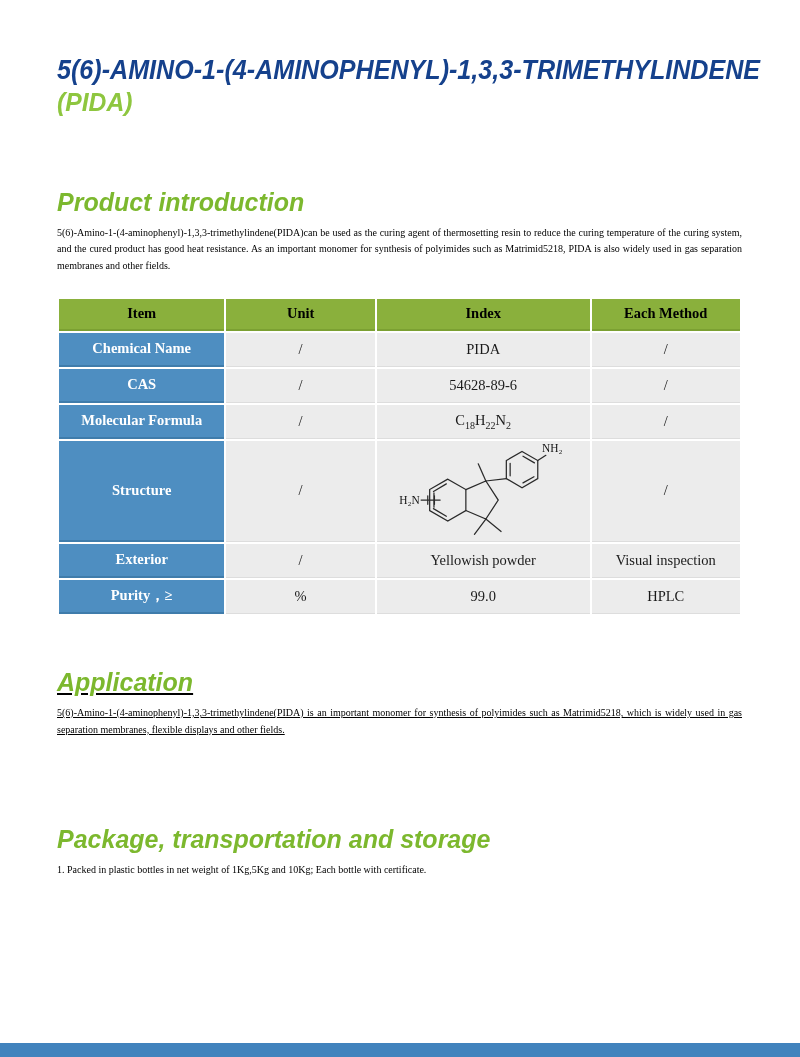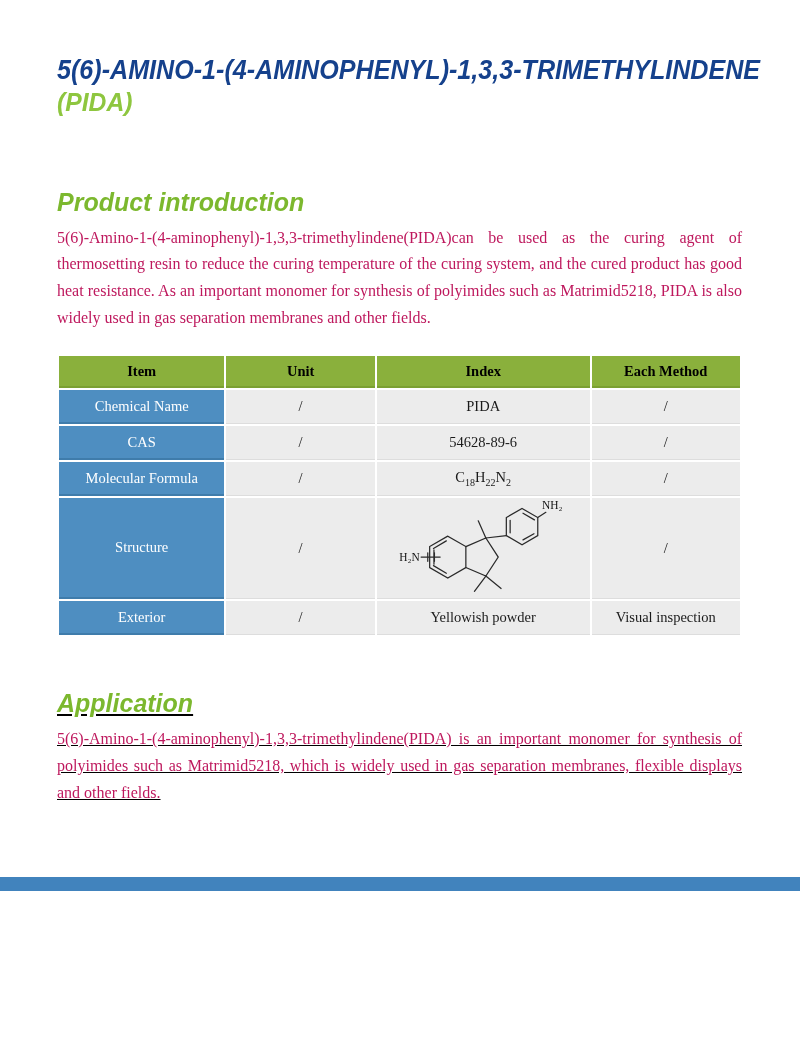--- a/index.html
+++ b/index.html
@@ -1,19 +1,19 @@
 <!DOCTYPE html>
 <html><head>
 <meta charset="utf-8">
 <style>
   * { margin:0; padding:0; box-sizing:border-box; }
   html,body { background:#ffffff; }
   .page {
     position:relative;
-    width:800px; height:891px;
+    width:800px; height:1057px;
     background:#ffffff;
     overflow:hidden;
     font-family:"Liberation Serif", serif;
   }
   .content { padding:56px 58px 0 57px; }
 
   
   .title-line1 {
     font-family:"Liberation Sans", sans-serif;
     font-style:italic; font-weight:900;
@@ -35,22 +35,22 @@
   .section-heading {
     font-family:"Liberation Sans", sans-serif;
     font-style:italic; font-weight:bold;
     font-size:25px;
     color:#7cb82e;
     margin-bottom:8px;
   }
 
   .body-text {
     font-family:"Liberation Serif", serif;
-    font-size:16px; line-height:1.68;
-    color:#be185d;
+    font-size:10px; line-height:1.68;
+    color:#000000;
     text-align:justify;
   }
 
   .sec-intro   { margin-top:70px; }
   .sec-tech    { margin-top:22px; }
   .sec-app     { margin-top:52px;text-decoration:underline; }
   .sec-pack    { margin-top:86px; }
 
   .pack-line { text-align:left; }
 
@@ -65,21 +65,21 @@
     background:#8ab03c;
     color:#000000;
     font-family:"Liberation Serif", serif;
     font-weight:bold; font-size:14.5px;
     height:32px; text-align:center;
     border-bottom:2px solid #7ba032;
   }
   table.tech td { text-align:center; vertical-align:middle; font-size:14.5px; }
   td.item-cell {
     background:#4e8ec1;
-    color:#ffffff; font-weight:normal;
+    color:#ffffff; font-weight:bold;
     border-bottom:2px solid #3f7cab;
   }
   td.data-cell {
     background:#ececec;
     color:#1a1a1a;
     border-bottom:1px solid #dddddd;
   }
   tr.r-std  td { height:34px; }
   tr.r-struct td { height:94px; }
 
@@ -187,20 +187,26 @@
               </div>
             </td>
             <td class="data-cell">/</td>
           </tr>
           <tr class="r-std">
             <td class="item-cell">Exterior</td>
             <td class="data-cell">/</td>
             <td class="data-cell">Yellowish powder</td>
             <td class="data-cell">Visual inspection</td>
           </tr>
+          <tr class="r-std">
+            <td class="item-cell">Purity，≥</td>
+            <td class="data-cell">%</td>
+            <td class="data-cell">99.0</td>
+            <td class="data-cell">HPLC</td>
+          </tr>
         </tbody>
       </table>
     </div>
 
     <div class="sec-app">
       <div class="section-heading">Application</div>
       <p class="body-text">5(6)-Amino-1-(4-aminophenyl)-1,3,3-trimethylindene(PIDA) is an important monomer for synthesis of polyimides such as Matrimid5218, which is widely used in gas separation membranes, flexible displays and other fields.</p>
     </div>
 
     <div class="sec-pack">

